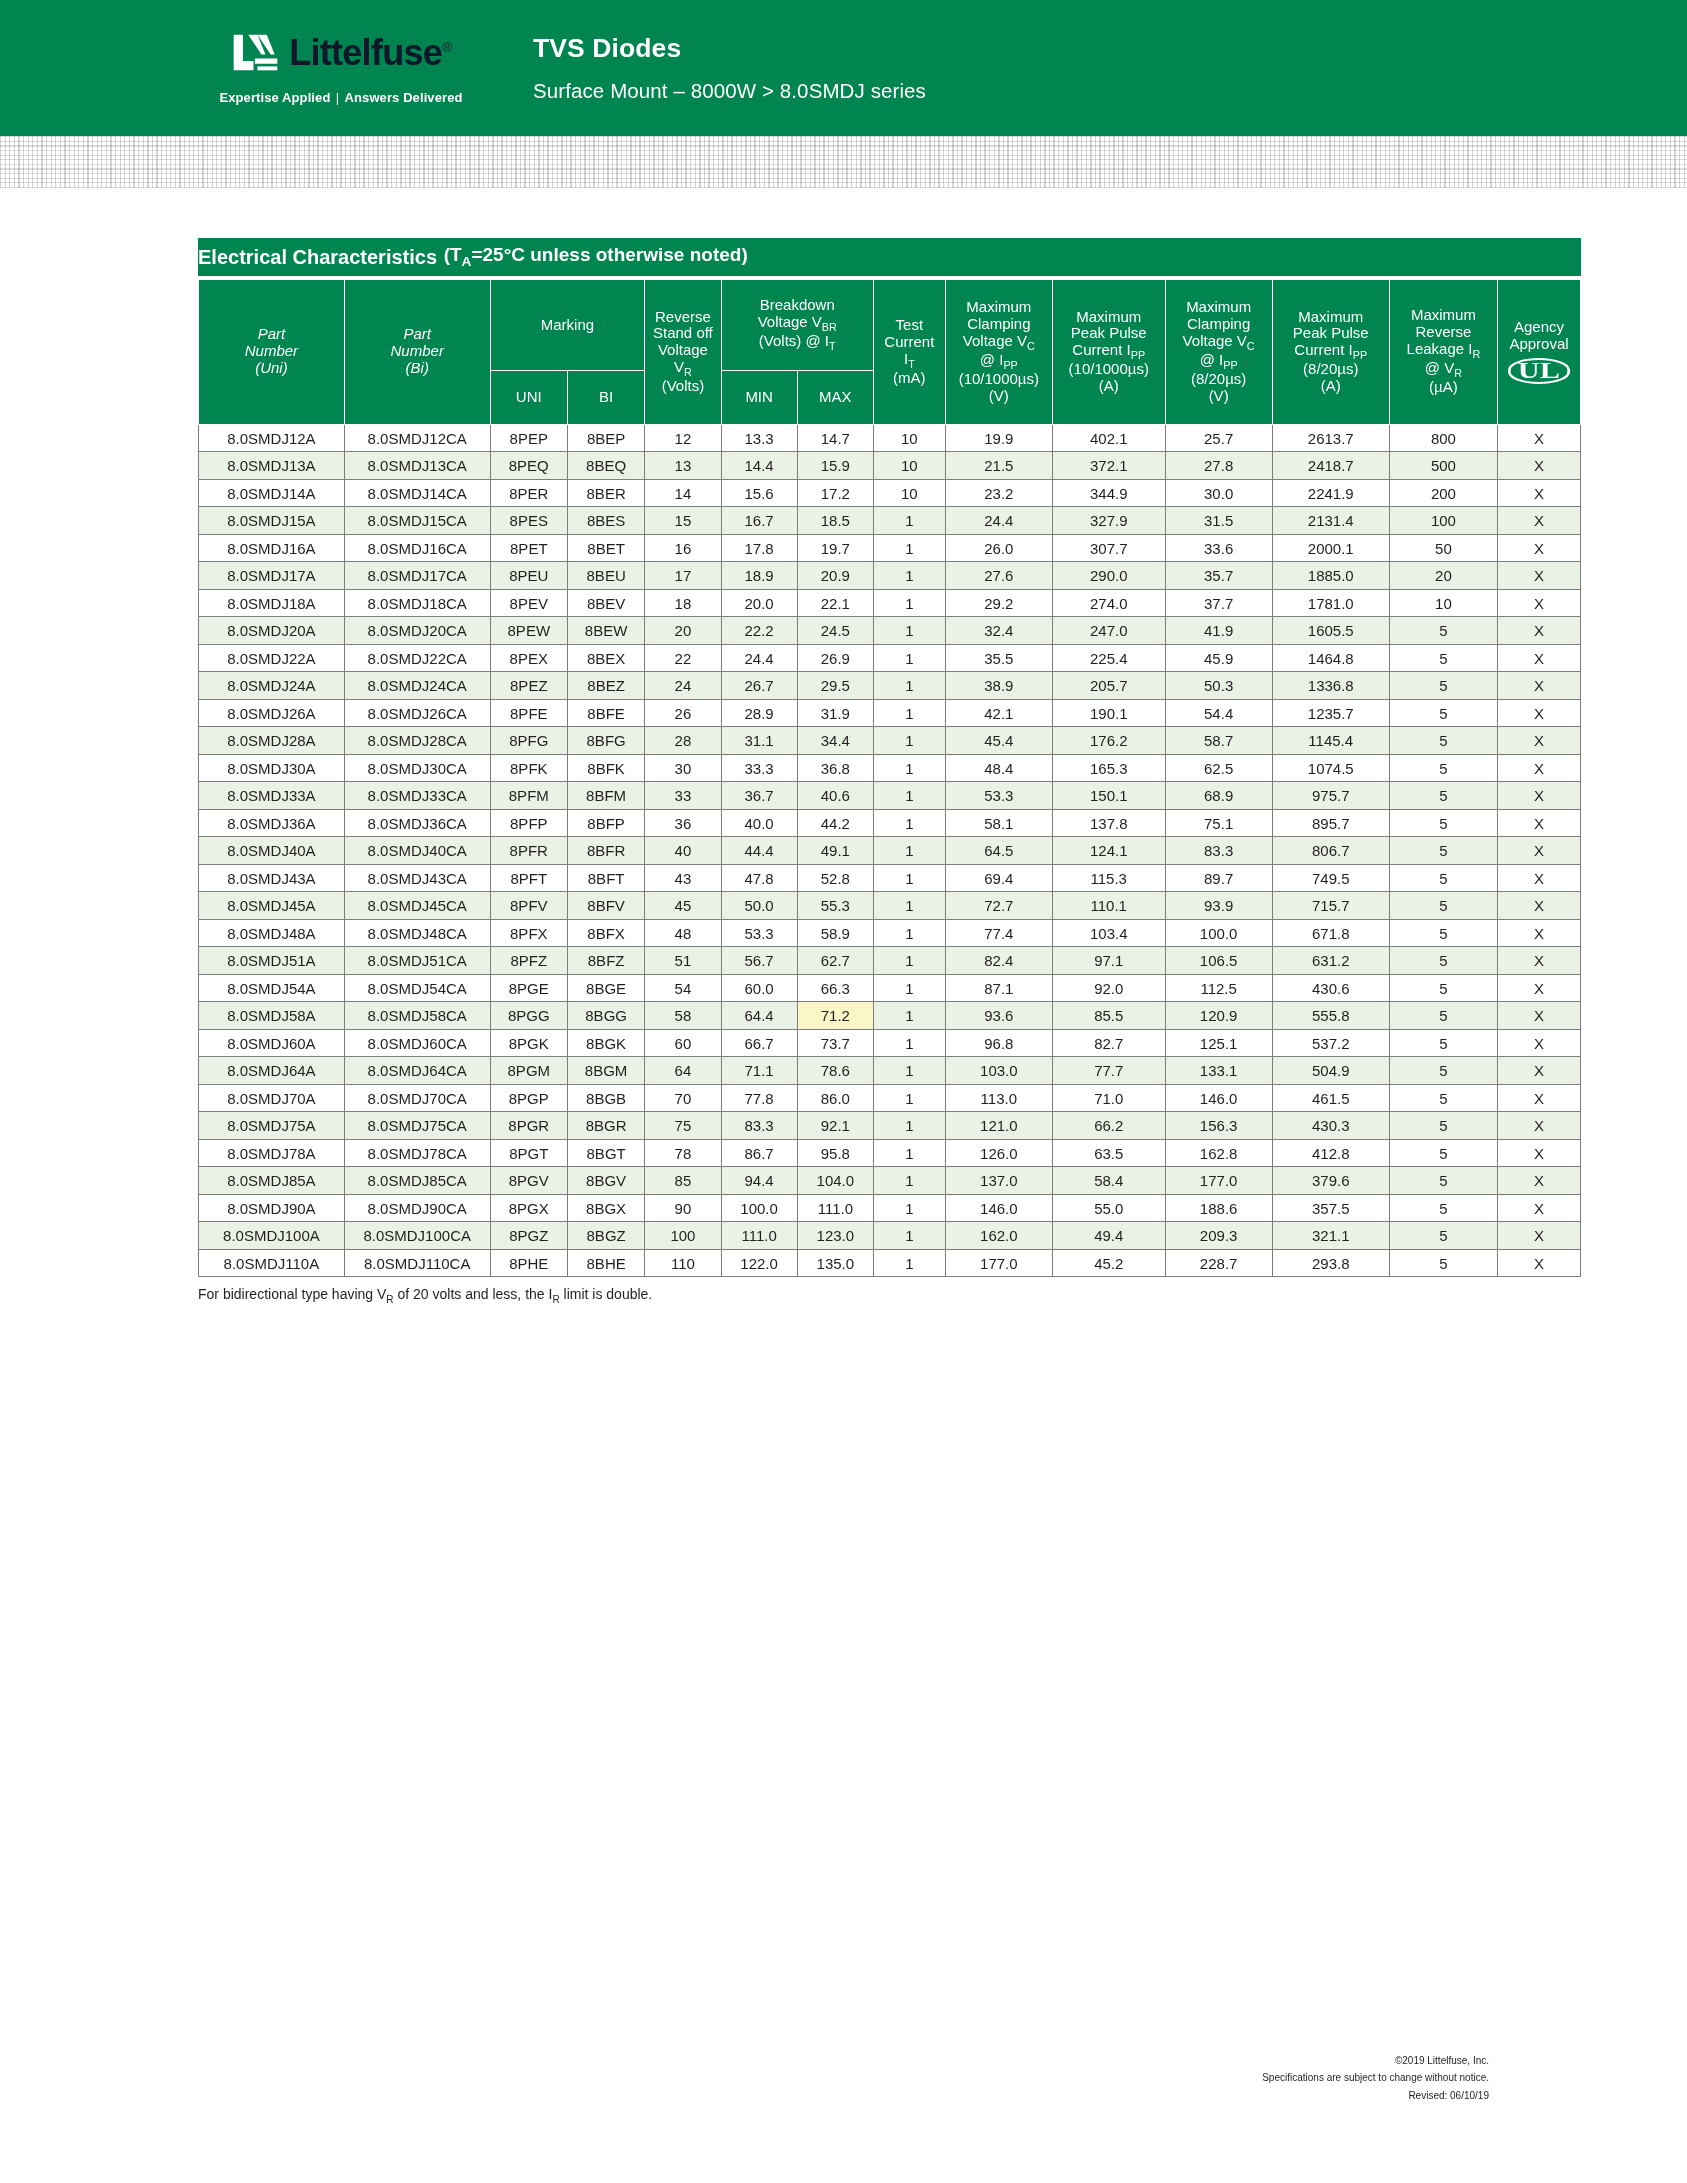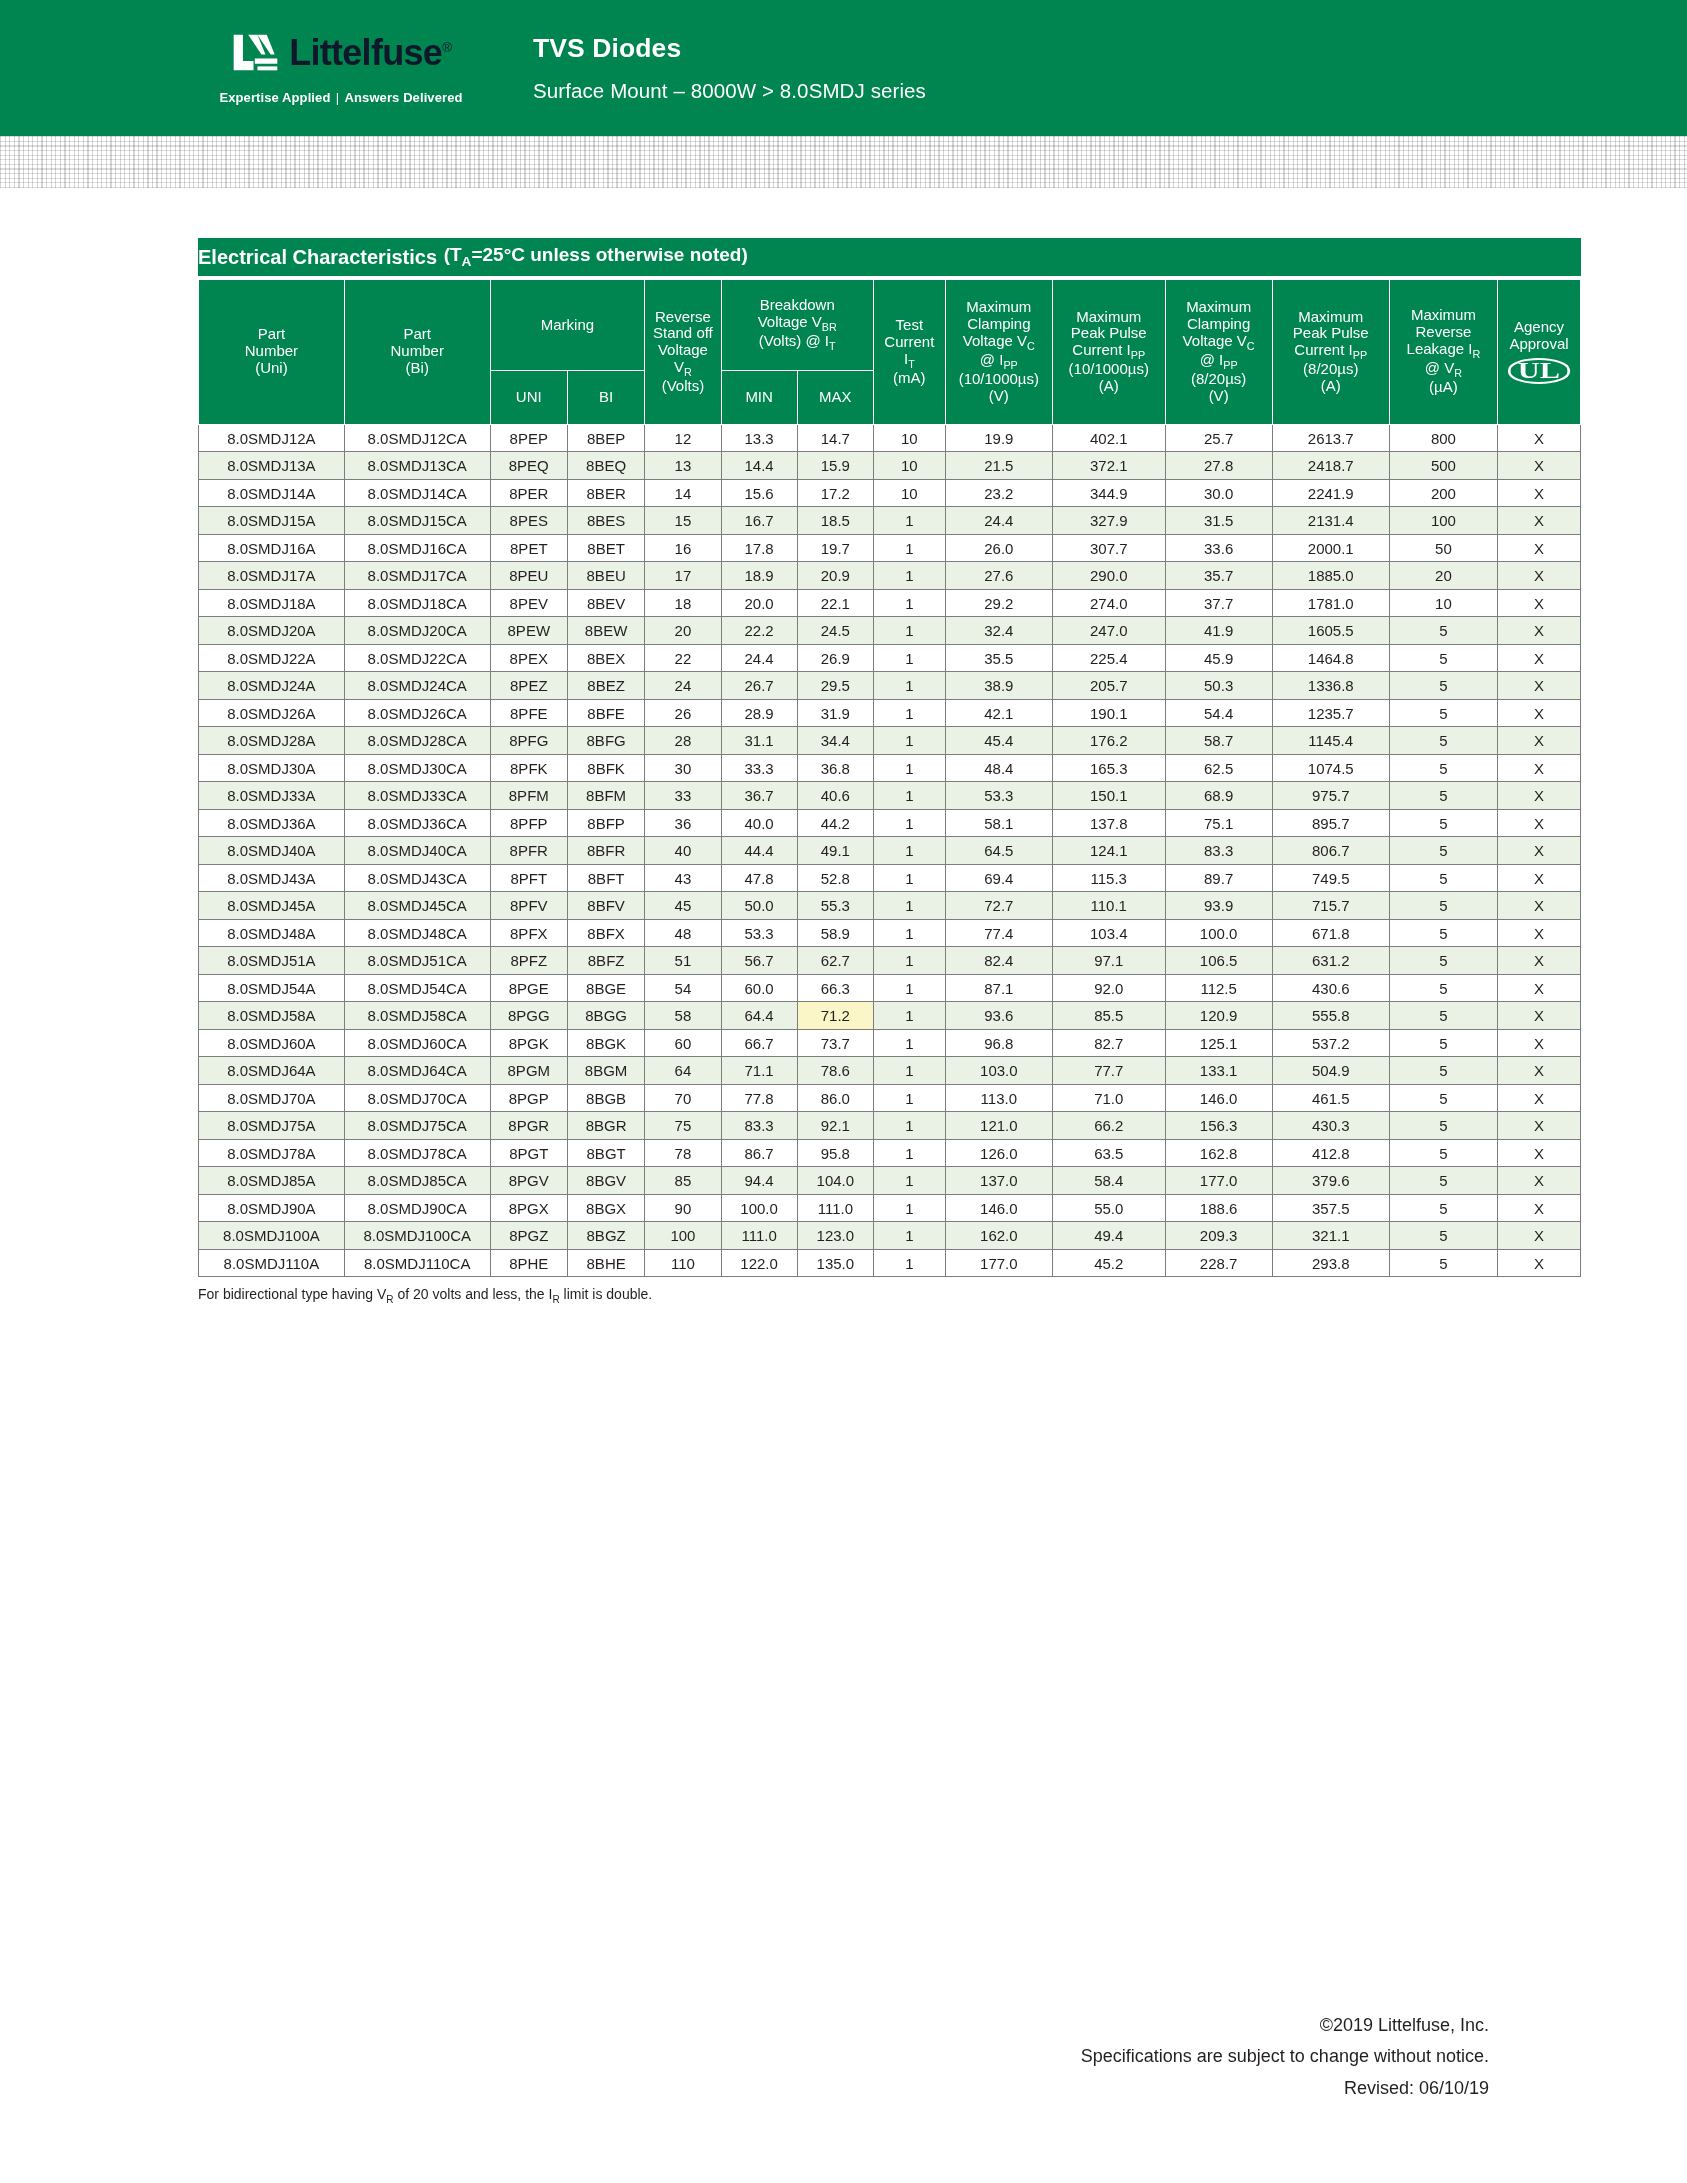--- a/index.html
+++ b/index.html
@@ -137,20 +137,21 @@
     background: #008450;
     color: #ffffff;
     font-weight: normal;
     font-size: 15px;
     line-height: 1.12;
     padding: 2.6px 1.3px;
     border: 0.7px solid #ffffff;
   }
   table.ec thead th.hmain {
     height: 139px;
+    font-style: italic;
   }
   table.ec tbody td {
     font-size: 15px;
     height: 26.5px;
     padding: 0 1.3px;
     color: #231f20;
     background: #ffffff;
   }
   table.ec tbody tr.alt td {
     background: #e9f2e4;
@@ -174,21 +175,21 @@
     margin-top: 8.6px;
     color: #231f20;
   }
 
   
   .page-footer {
     position: absolute;
     right: 198px;
     bottom: 79px;
     text-align: right;
-    font-size: 18px;
+    font-size: 10px;
     line-height: 1.75;
     color: #231f20;
   }
 </style>
 </head>
 <body>
 
 <div class="header">
   <div class="logo-block">
     <div class="logo-row">

